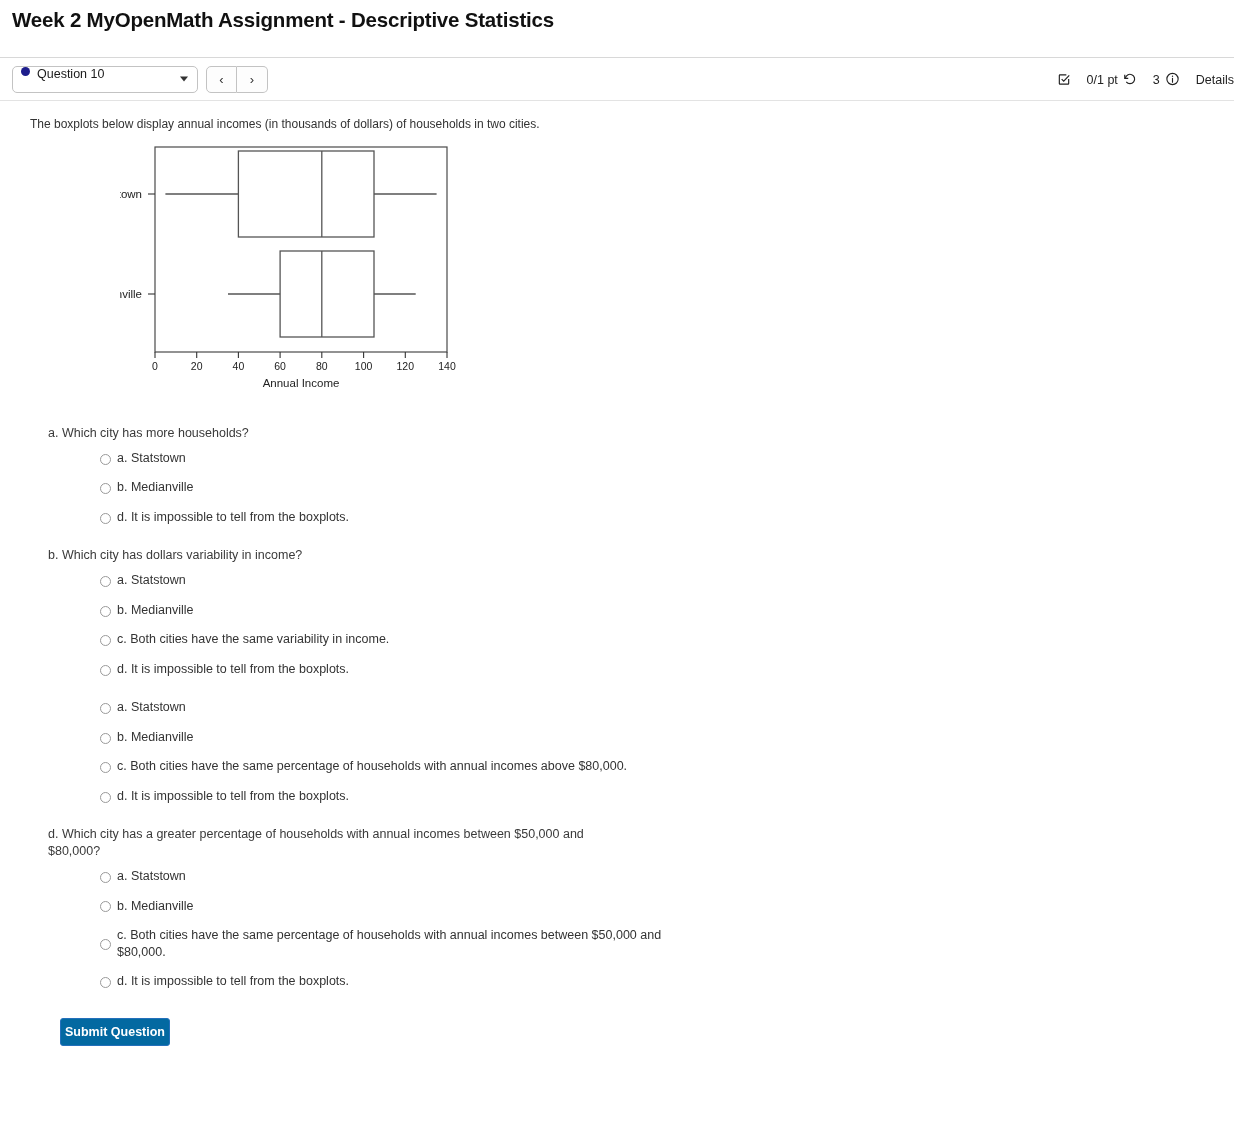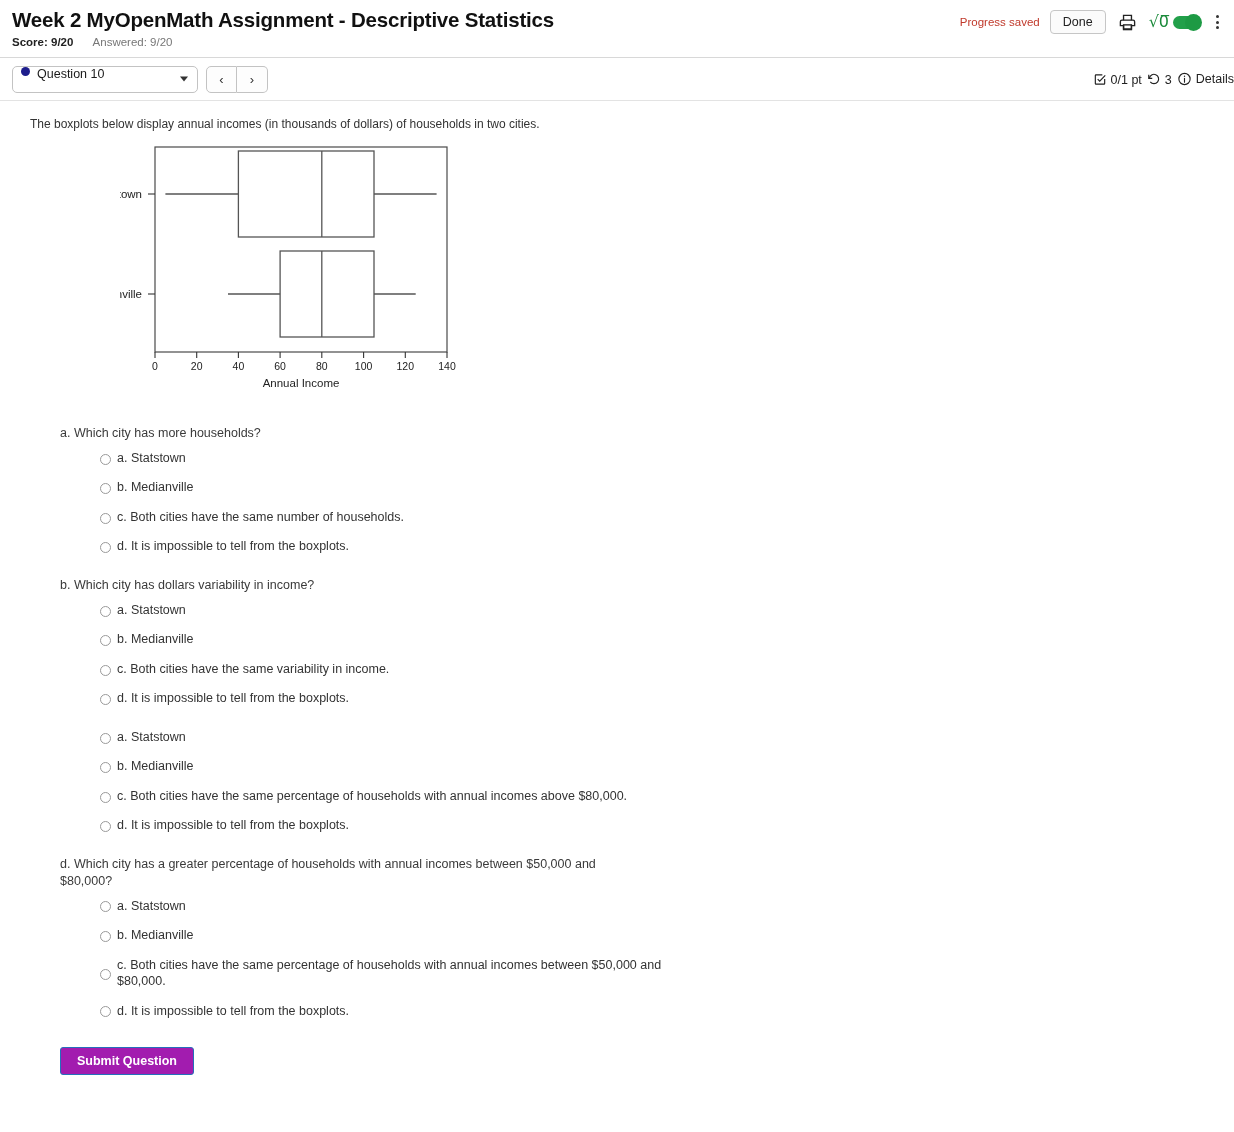--- a/index.html
+++ b/index.html
@@ -119,102 +119,75 @@
   }
   .nav-btn.prev { border-radius: 5px 0 0 5px; }
   .nav-btn.next { border-radius: 0 5px 5px 0; border-left: none; }
 
   .qbar-right {
     position: absolute; right: 0px; top: 50%;
     transform: translateY(-50%);
     display: flex; align-items: center; gap: 5px;
     font-size: 12.5px; color: #222;
   }
-  .qbar-right .grp { display: flex; align-items: flex-start; gap: 4px; }
+  .qbar-right .grp { display: flex; align-items: flex-end; gap: 16px; }
   .svgicon { display: block; }
 
   
   .content { padding: 16px 20px 0 30px; }
   .prompt {
     font-size: 12px; color: #333; 
   }
 
   
   .plot-wrap { margin: 8px 0 10px 90px; }
 
   
   .part { margin-top: 22px; }
   .part:first-of-type { margin-top: 18px; }
   .part-q {
     font-size: 12.5px; color: #3a3a3a;
-    margin-left: 30px; max-width: 600px;
+    margin-left: 18px; max-width: 600px;
     line-height: 1.35;
   }
   .part-q .lbl { font-weight: normal; }
   .options { margin: 8px 0 0 70px; }
   .option {
     display: flex; align-items: center;
     margin-bottom: 13px; cursor: pointer;
   }
   .radio {
     width: 11px; height: 11px; border-radius: 50%;
     border: 1px solid #9a9a9a; background: #fff;
     margin-right: 6px; margin-top: 2px; flex: none;
   }
   .option-label {
     font-size: 12.5px; color: #333; line-height: 1.32;
     max-width: 590px;
   }
 
   .submit-wrap { margin: 28px 0 0 30px; }
   .submit-btn {
-    background: #a21caf;
+    background: #0369a1;
     border: 1px solid #2470bb;
     color: #ffffff;
     font-size: 12.5px;
     font-weight: bold;
-    padding: 6px 16px;
+    padding: 6px 4px;
     border-radius: 3px;
     cursor: pointer;
     font-family: "Liberation Sans", sans-serif;
   }
 </style>
 </head>
 <body>
 
 <div class="header">
   <h1 class="page-title">Week 2 MyOpenMath Assignment - Descriptive Statistics</h1>
-  <div class="score-line">
-    <span class="score">Score: 9/20</span>
-    <span class="answered">Answered: 9/20</span>
-  </div>
-
-  <div class="header-right">
-    <span class="progress-saved">Progress saved</span>
-    <button class="done-btn">Done</button>
-
-    <span class="icon-btn">
-      <svg class="svgicon" width="19" height="19" viewBox="0 0 24 24" fill="none" stroke="#222" stroke-width="1.7">
-        <path d="M7 9V3h10v6"></path>
-        <path d="M5 9h14a2 2 0 0 1 2 2v5h-4v4H7v-4H3v-5a2 2 0 0 1 2-2z"></path>
-        <rect x="7" y="15" width="10" height="6"></rect>
-      </svg>
-    </span>
-
-    <span class="sqrt-toggle">
-      <span class="sqrt-glyph">√0̅</span>
-      <span class="toggle-pill"></span>
-    </span>
-
-    <span class="kebab">
-      <i></i>
-        <i></i>
-        <i></i>
-    </span>
-  </div>
+
 </div>
 
 <div class="qbar">
   <div class="q-select">
     <span class="q-dot"></span>
     <span>Question 10</span>
     <span class="q-caret"></span>
   </div>
   <div class="nav-group">
     <button class="nav-btn prev">‹</button>
@@ -308,24 +281,20 @@
       <label class="option">
         <span class="radio"></span>
         <span class="option-label">a. Statstown</span>
       </label>
       <label class="option">
         <span class="radio"></span>
         <span class="option-label">b. Medianville</span>
       </label>
       <label class="option">
         <span class="radio"></span>
-        <span class="option-label">c. Both cities have the same number of households.</span>
-      </label>
-      <label class="option">
-        <span class="radio"></span>
         <span class="option-label">d. It is impossible to tell from the boxplots.</span>
       </label>
     </div>
   </div>
 
   <div class="part">
     <div class="part-q">
       <span class="lbl">b.</span>
       <span>Which city has dollars variability in income?</span>
     </div>

